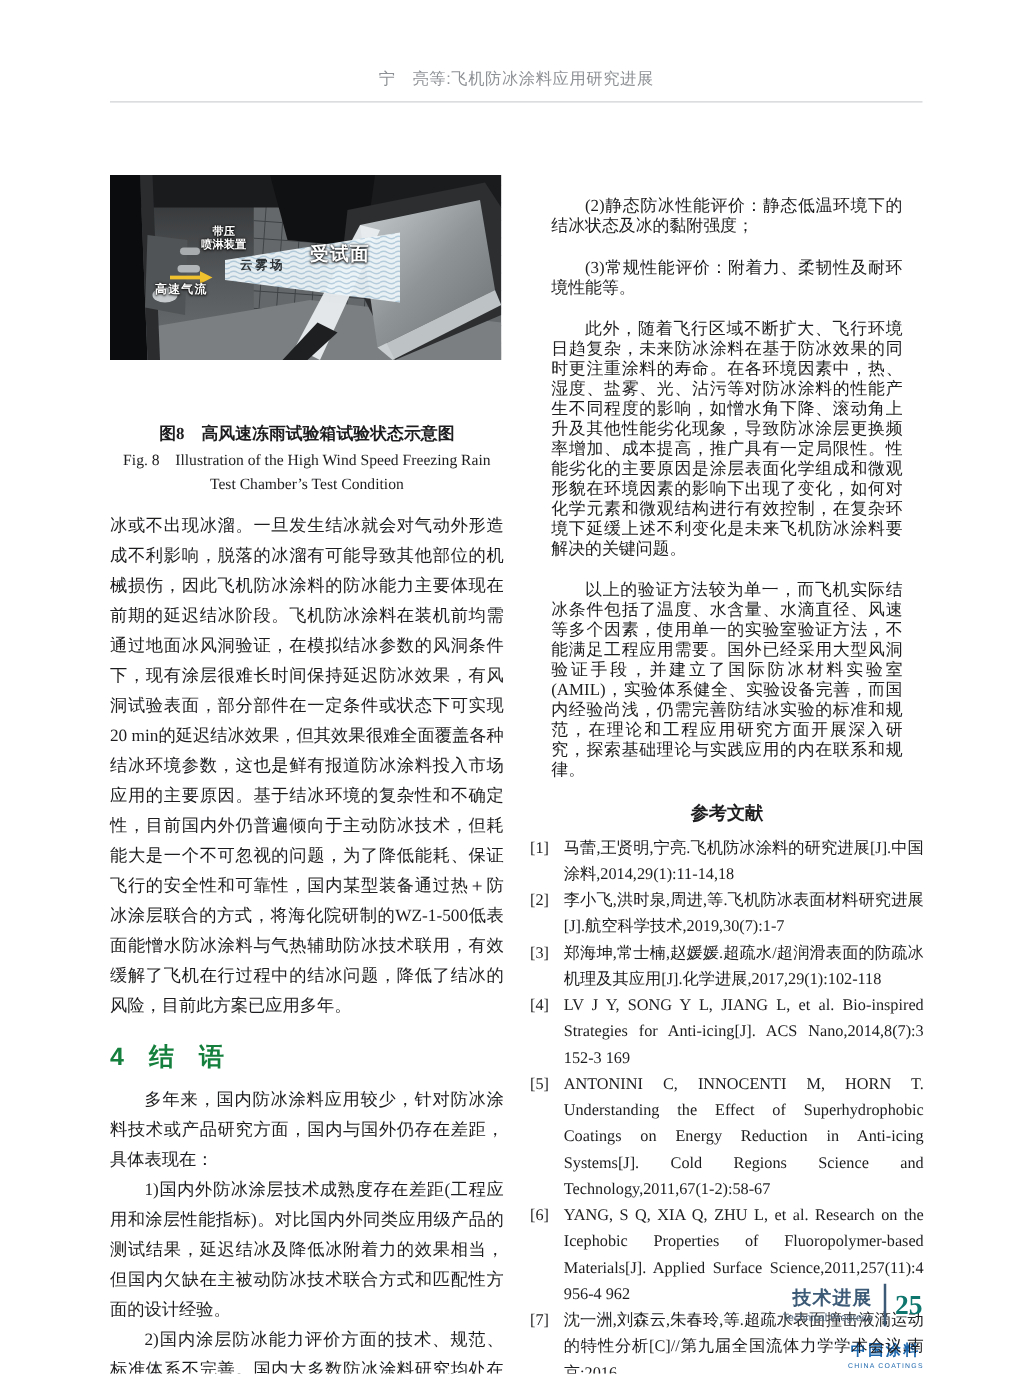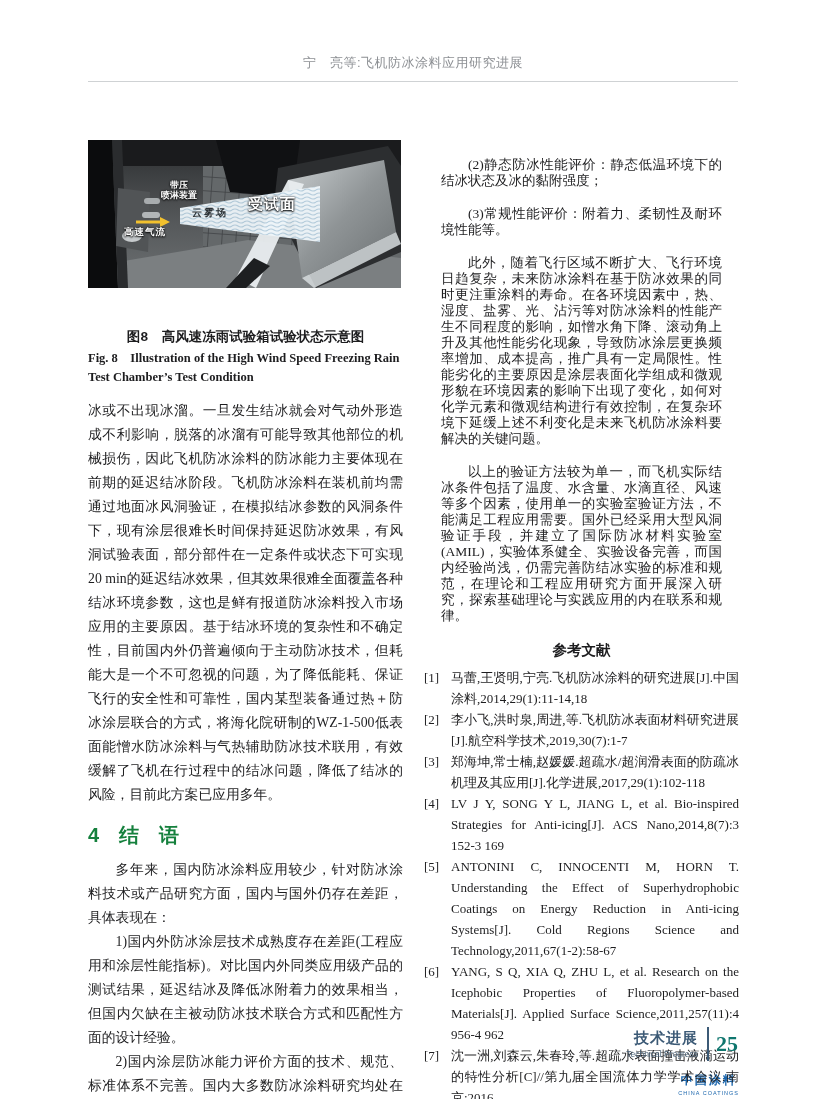--- a/index.html
+++ b/index.html
@@ -20,23 +20,23 @@
   .photo { position:relative; width:313px; height:184px; }
   .photo svg { display:block; }
   .photo-label { position:absolute; color:#fff; font-weight:bold; line-height:1.15;
                  font-family:"Liberation Sans","DejaVu Sans",sans-serif;
                  text-shadow:0 0 2px #000,0 1px 2px #000; }
   .lbl-spray   { left:62px;  top:40px; width:58px; text-align:center; font-size:9px; }
   .lbl-cloud   { left:104px; top:67px; font-size:10px; color:#2c3236; text-shadow:none; letter-spacing:2px; }
   .lbl-surface { left:160px; top:55px; font-size:15px; letter-spacing:1px; }
   .lbl-flow    { left:36px;  top:87px; font-size:9.5px; letter-spacing:1px; }
 
-  .caption-zh { margin-top:4px; text-align:center; font-weight:bold; font-size:13.5px;
-                font-family:Liberation Mono, monospace; }
-  .caption-en { font-weight:bold; font-size:12.5px; line-height:1.5; margin-top:3px; }
+  .caption-zh { margin-top:14px; text-align:center; font-weight:bold; font-size:13.5px;
+                font-family:Liberation Serif, serif; }
+  .caption-en { text-align:center; font-weight:normal; font-size:12.5px; line-height:1.5; margin-top:3px; }
 
   
   .body-l { margin-top:12px; }
   .body-l p { margin:0; font-size:13.8px; line-height:24px; text-align:justify; }
   .body-r p { margin:17px; font-size:13.5px; line-height:16px; text-align:justify; }
   .indent { text-indent:2em; }
   .sec-heading { margin:15px 0 9px; font-weight:bold; font-size:20px; color:#15803d;
                  font-family:"Liberation Sans","DejaVu Sans",sans-serif; }
 
   

